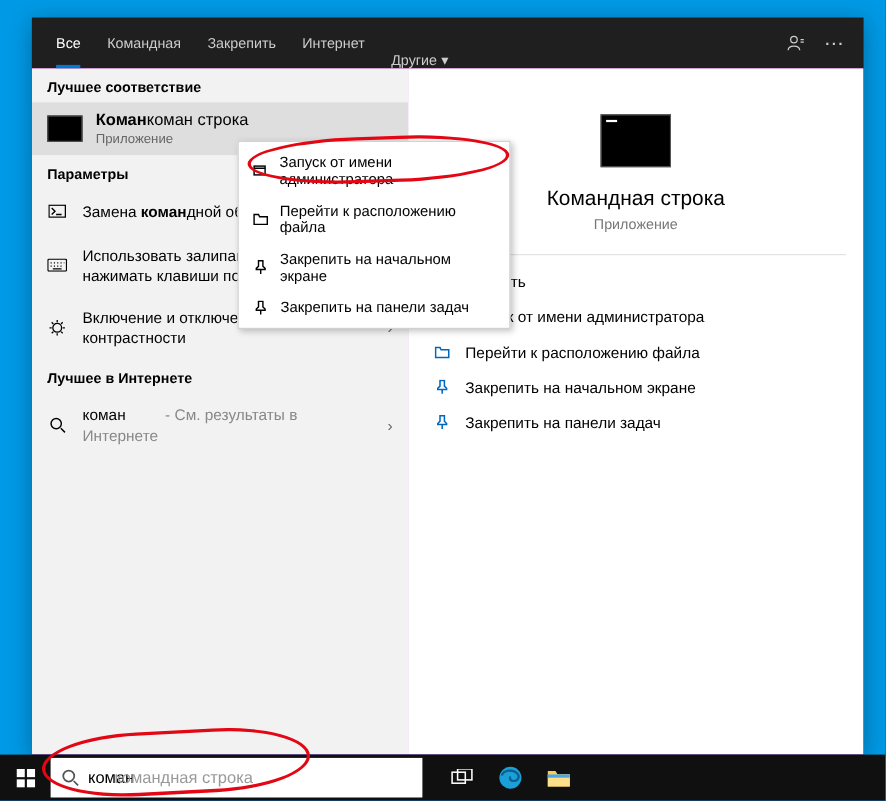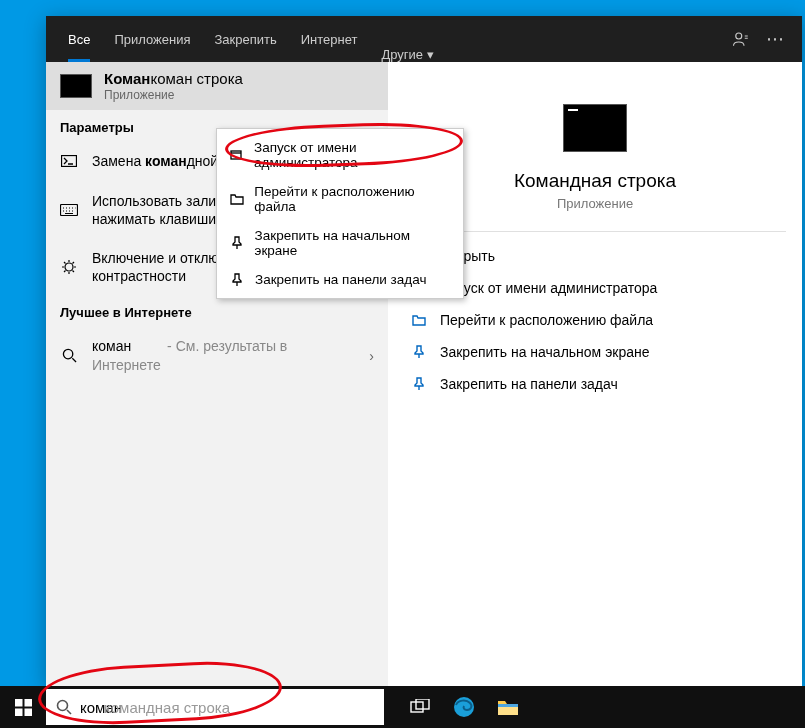--- a/index.html
+++ b/index.html
@@ -1,17 +1,17 @@
 <!DOCTYPE html>
 <html><head>
 <meta charset="utf-8">
 <style>
   * { box-sizing: border-box; margin: 0; padding: 0; font-family: "Segoe UI", sans-serif; }
   body { background: #0099e5; width: 805px; height: 728px; overflow: hidden; position: relative; }
-  .start-panel { position: absolute; left: 46px; top: 16px; width: 756px; height: 670px; background: #a21caf; box-shadow: 0 4px 20px rgba(0,0,0,.3); display: flex; flex-direction: column; }
+  .start-panel { position: absolute; left: 29px; top: 16px; width: 756px; height: 670px; background: #a21caf; box-shadow: 0 4px 20px rgba(0,0,0,.3); display: flex; flex-direction: column; }
   .tabs { background: #1f1f1f; height: 46px; display: flex; align-items: center; padding: 0 10px; color: #fff; font-size: 13px; }
   .tab { padding: 0 12px; height: 46px; display: flex; align-items: center; cursor: pointer; position: relative; color: #ccc; }
   .tab.active { color: #fff; }
   .tab.active::after { content:""; position:absolute; left:12px; right:12px; bottom:0; height:3px; background:#0078d4; }
   .tab-more { display:flex; align-items:flex-end; gap:4px;}
   .tabs-spacer { flex:1; }
   .hdr-icon { width:34px; display:flex; justify-content:center; align-items:center; height:46px; cursor:pointer; color:#ccc;}
   .body { flex:1; display:flex; overflow:hidden; }
   .left { width: 342px; background:#f2f2f2; display:flex; flex-direction:column; font-size:14px; color:#000; }
   .section-label { font-size:13px; font-weight:600; padding:10px 14px 6px; color:#000; }
@@ -53,40 +53,41 @@
   .anno1 { left:225px; top:124px; width:238px; height:42px; border-radius:50%/60%; transform:rotate(-2deg);}
   .anno2 { left:38px; bottom:6px; width:244px; height:58px; border-radius:50%/70%; transform:rotate(-3deg);}
   svg { display:block; }
 </style>
 </head>
 <body>
 
 <div class="start-panel">
   <div class="tabs">
     <div class="tab active">Все</div>
-    <div class="tab">Приложения</div>
+    <div class="tab">Командная</div>
     <div class="tab">Закрепить</div>
     <div class="tab">Интернет</div>
     <div class="tab tab-more">
       <span>Другие</span>
       <span>▾</span>
     </div>
     <div class="tabs-spacer"></div>
     <div class="hdr-icon">
       <svg width="18" height="18" viewBox="0 0 24 24" fill="none" stroke="currentColor" stroke-width="1.5">
           <circle cx="9" cy="8" r="4"></circle>
           <path d="M2 21c0-3 3-5 7-5s7 2 7 5"></path>
           <path d="M17 8l4 0M17 11l4 0"></path>
         </svg>
     </div>
     <div class="hdr-icon" style="font-size:18px">⋯</div>
   </div>
 
   <div class="body">
     <div class="left">
+      <div class="section-label">Лучшее соответствие</div>
       <div class="best">
         <div class="best-thumb"></div>
         <div class="best-text">
           <div class="best-title"><span class="match">Коман</span><span>коман строка</span></div>
           <div class="best-sub">Приложение</div>
         </div>
       </div>
 
       <div class="section-label">Параметры</div>
 

